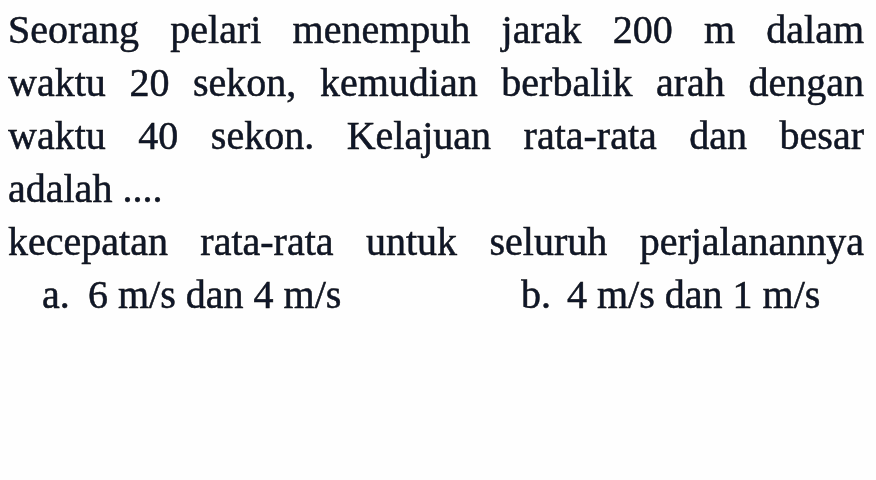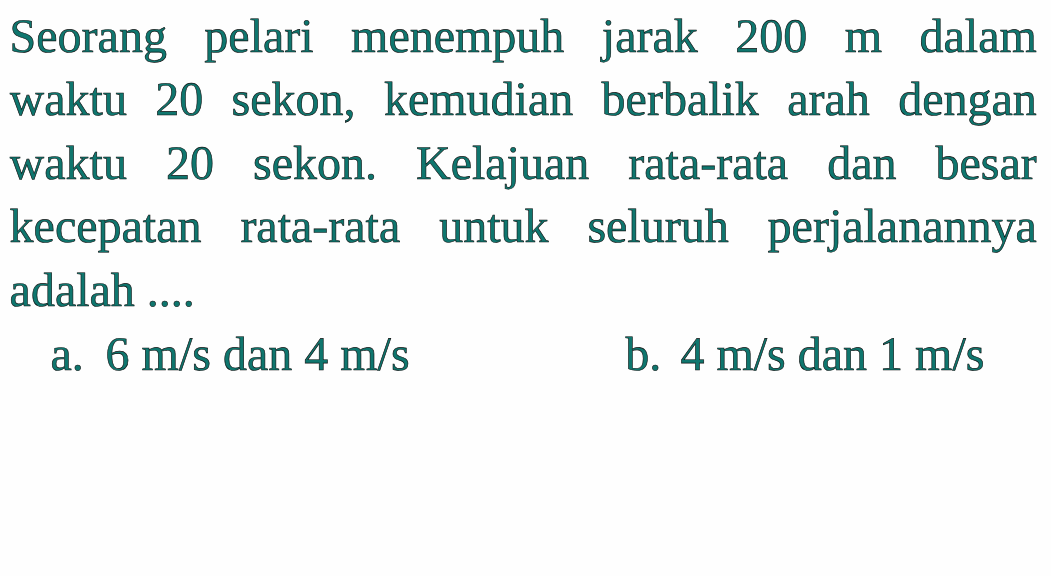--- a/index.html
+++ b/index.html
@@ -10,21 +10,21 @@
     overflow: hidden;
     background: #fefefe;
   }
   .page {
     box-sizing: border-box;
     width: 876px;
     height: 480px;
     padding: 3px 12px 0 8px;
     font-family: "Liberation Serif", "DejaVu Serif", serif;
     font-size: 40px;
-    color: #0f766e;
+    color: #0f172a;
     -webkit-text-stroke: 0.5px #0d0d0d;
   }
   .question .qline {
     height: 53px;
     line-height: 53px;
     overflow: hidden;
   }
   .question .qline.just {
     text-align: justify;
     text-align-last: justify;
@@ -49,23 +49,23 @@
   }
 </style>
 </head>
 <body>
 
 <div class="page">
 
   <div class="question">
     <div class="qline just">Seorang pelari menempuh jarak 200 m dalam</div>
     <div class="qline just">waktu 20 sekon, kemudian berbalik arah dengan</div>
-    <div class="qline just">waktu 20 sekon. Kelajuan rata-rata dan besar</div>
+    <div class="qline just">waktu 40 sekon. Kelajuan rata-rata dan besar</div>
+    <div class="qline">adalah ....</div>
     <div class="qline just">kecepatan rata-rata untuk seluruh perjalanannya</div>
-    <div class="qline">adalah ....</div>
   </div>
 
   <div class="options">
 
     <div class="opt">
       <span class="opt-letter">a.</span><span class="opt-text">6 m/s dan 4 m/s</span>
     </div>
 
     <div class="opt">
       <span class="opt-letter">b.</span><span class="opt-text">4 m/s dan 1 m/s</span>

